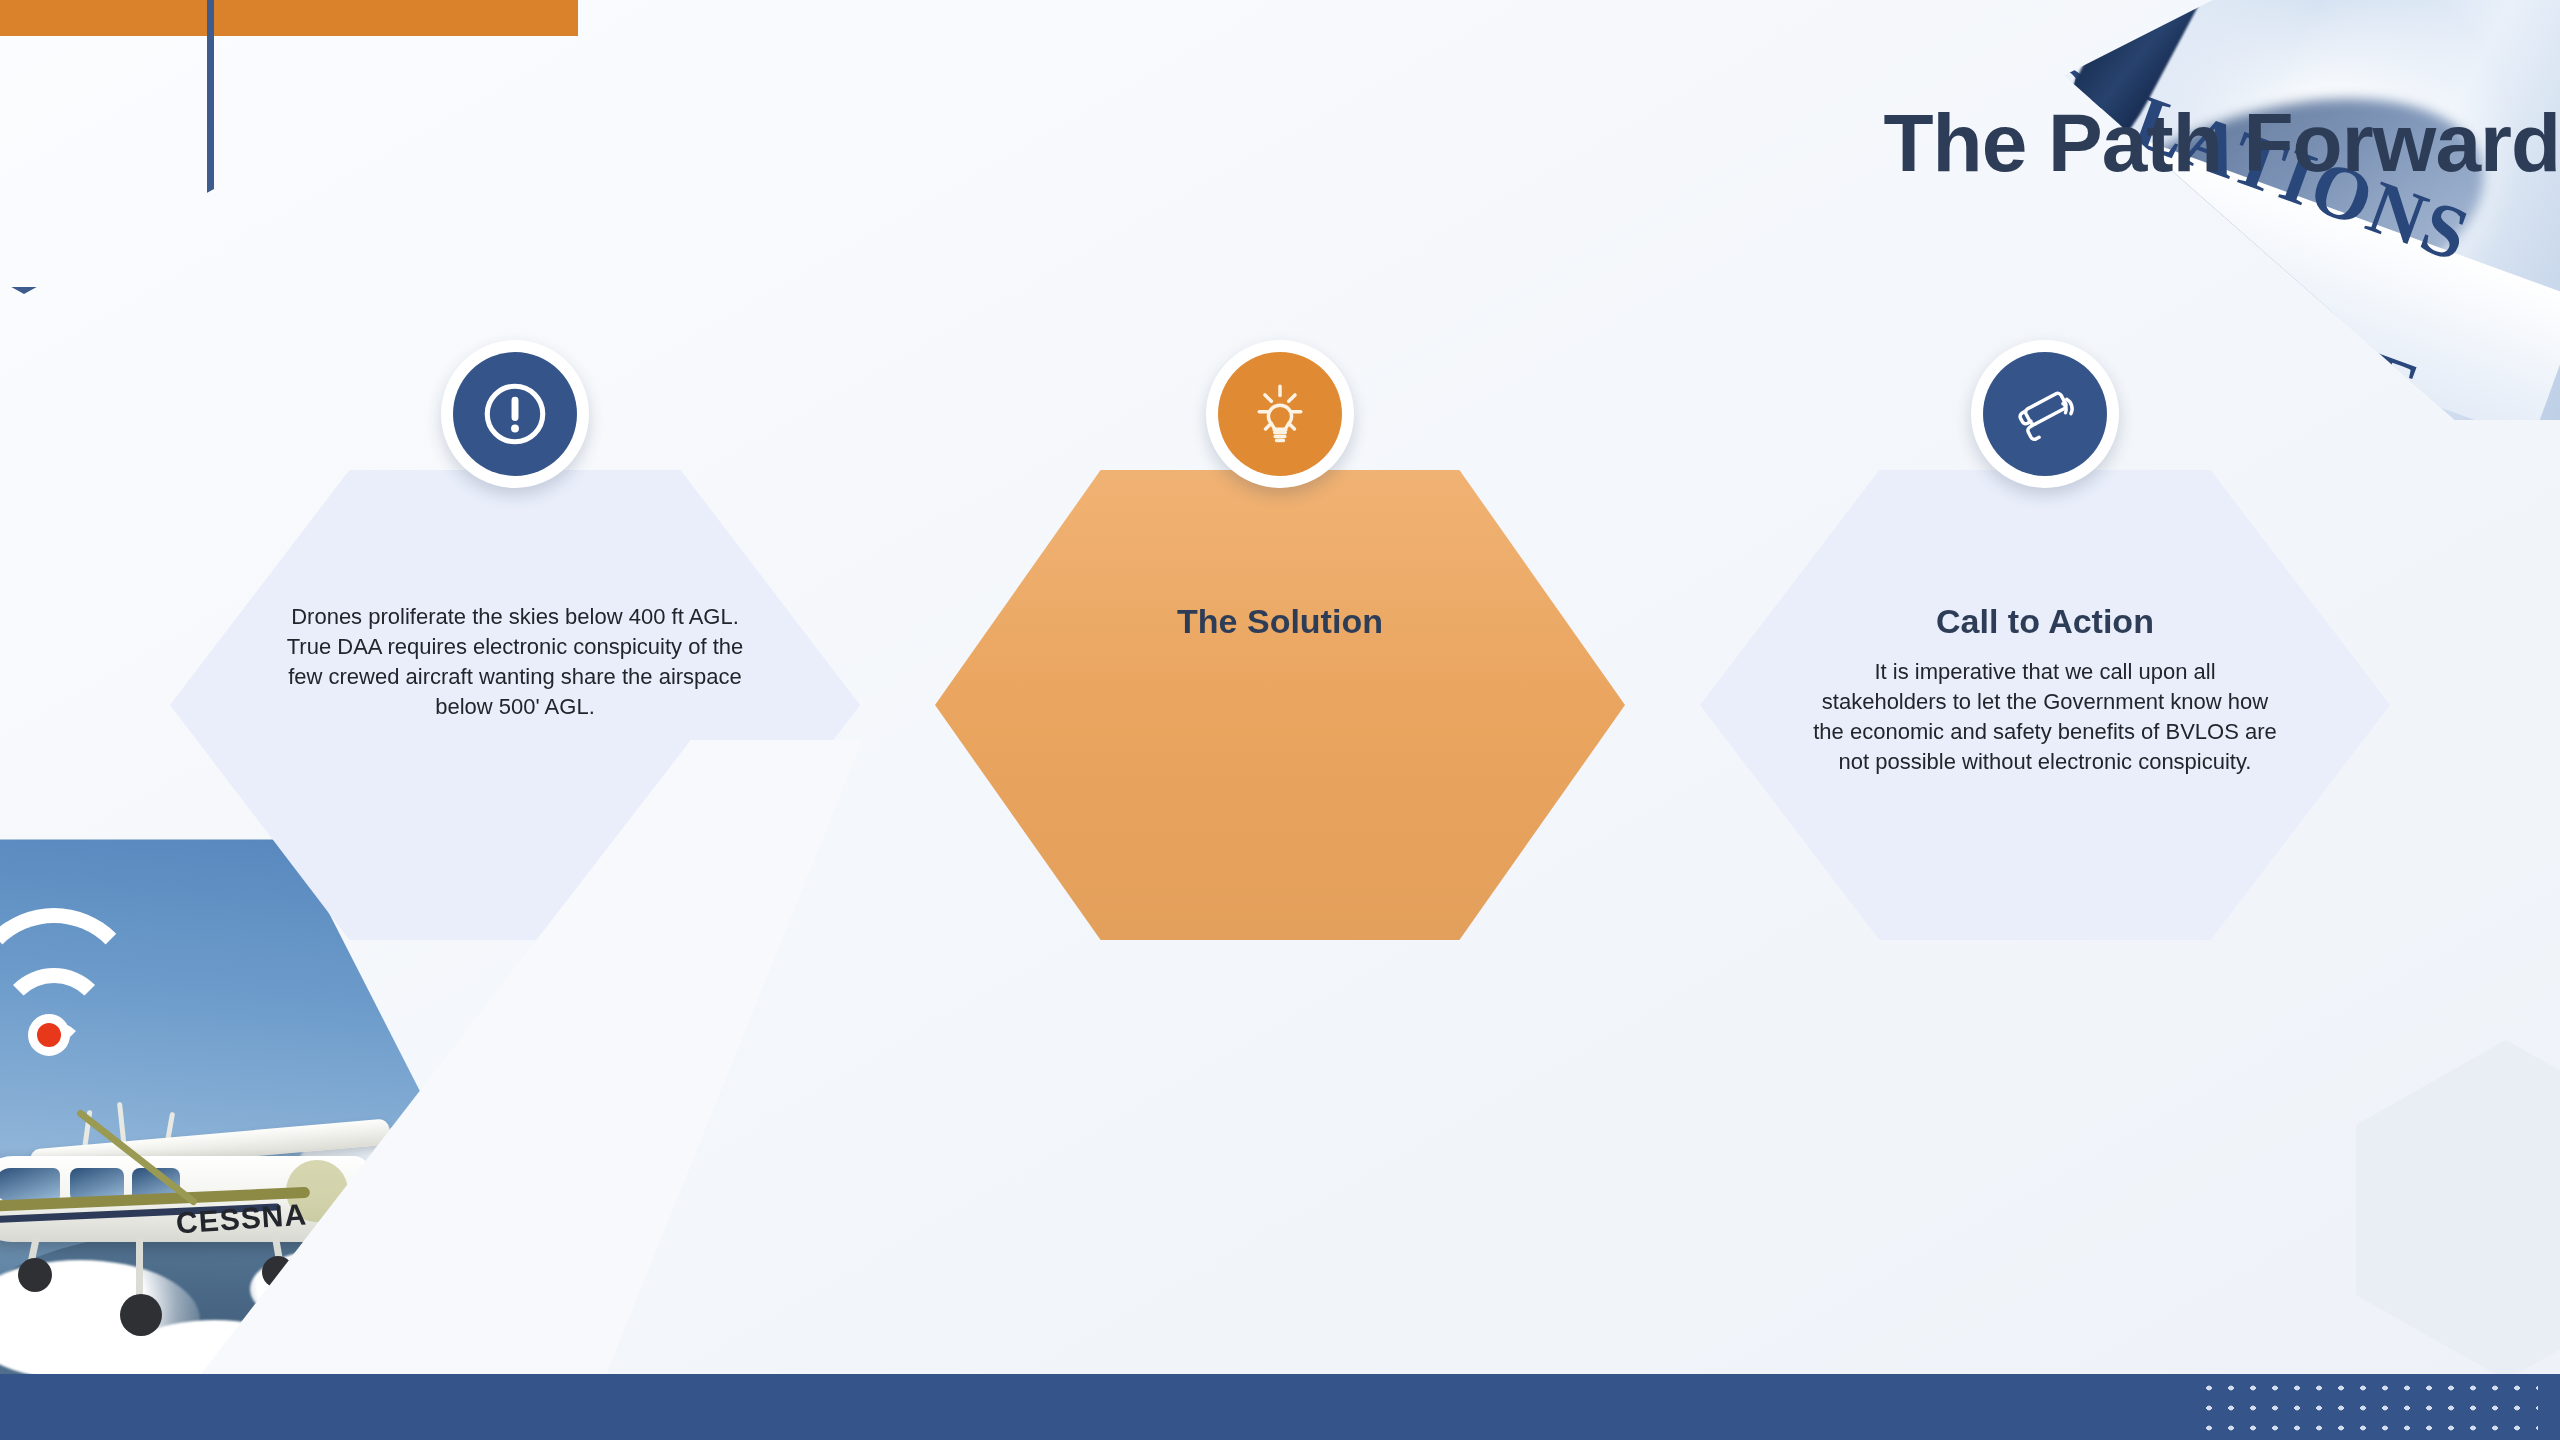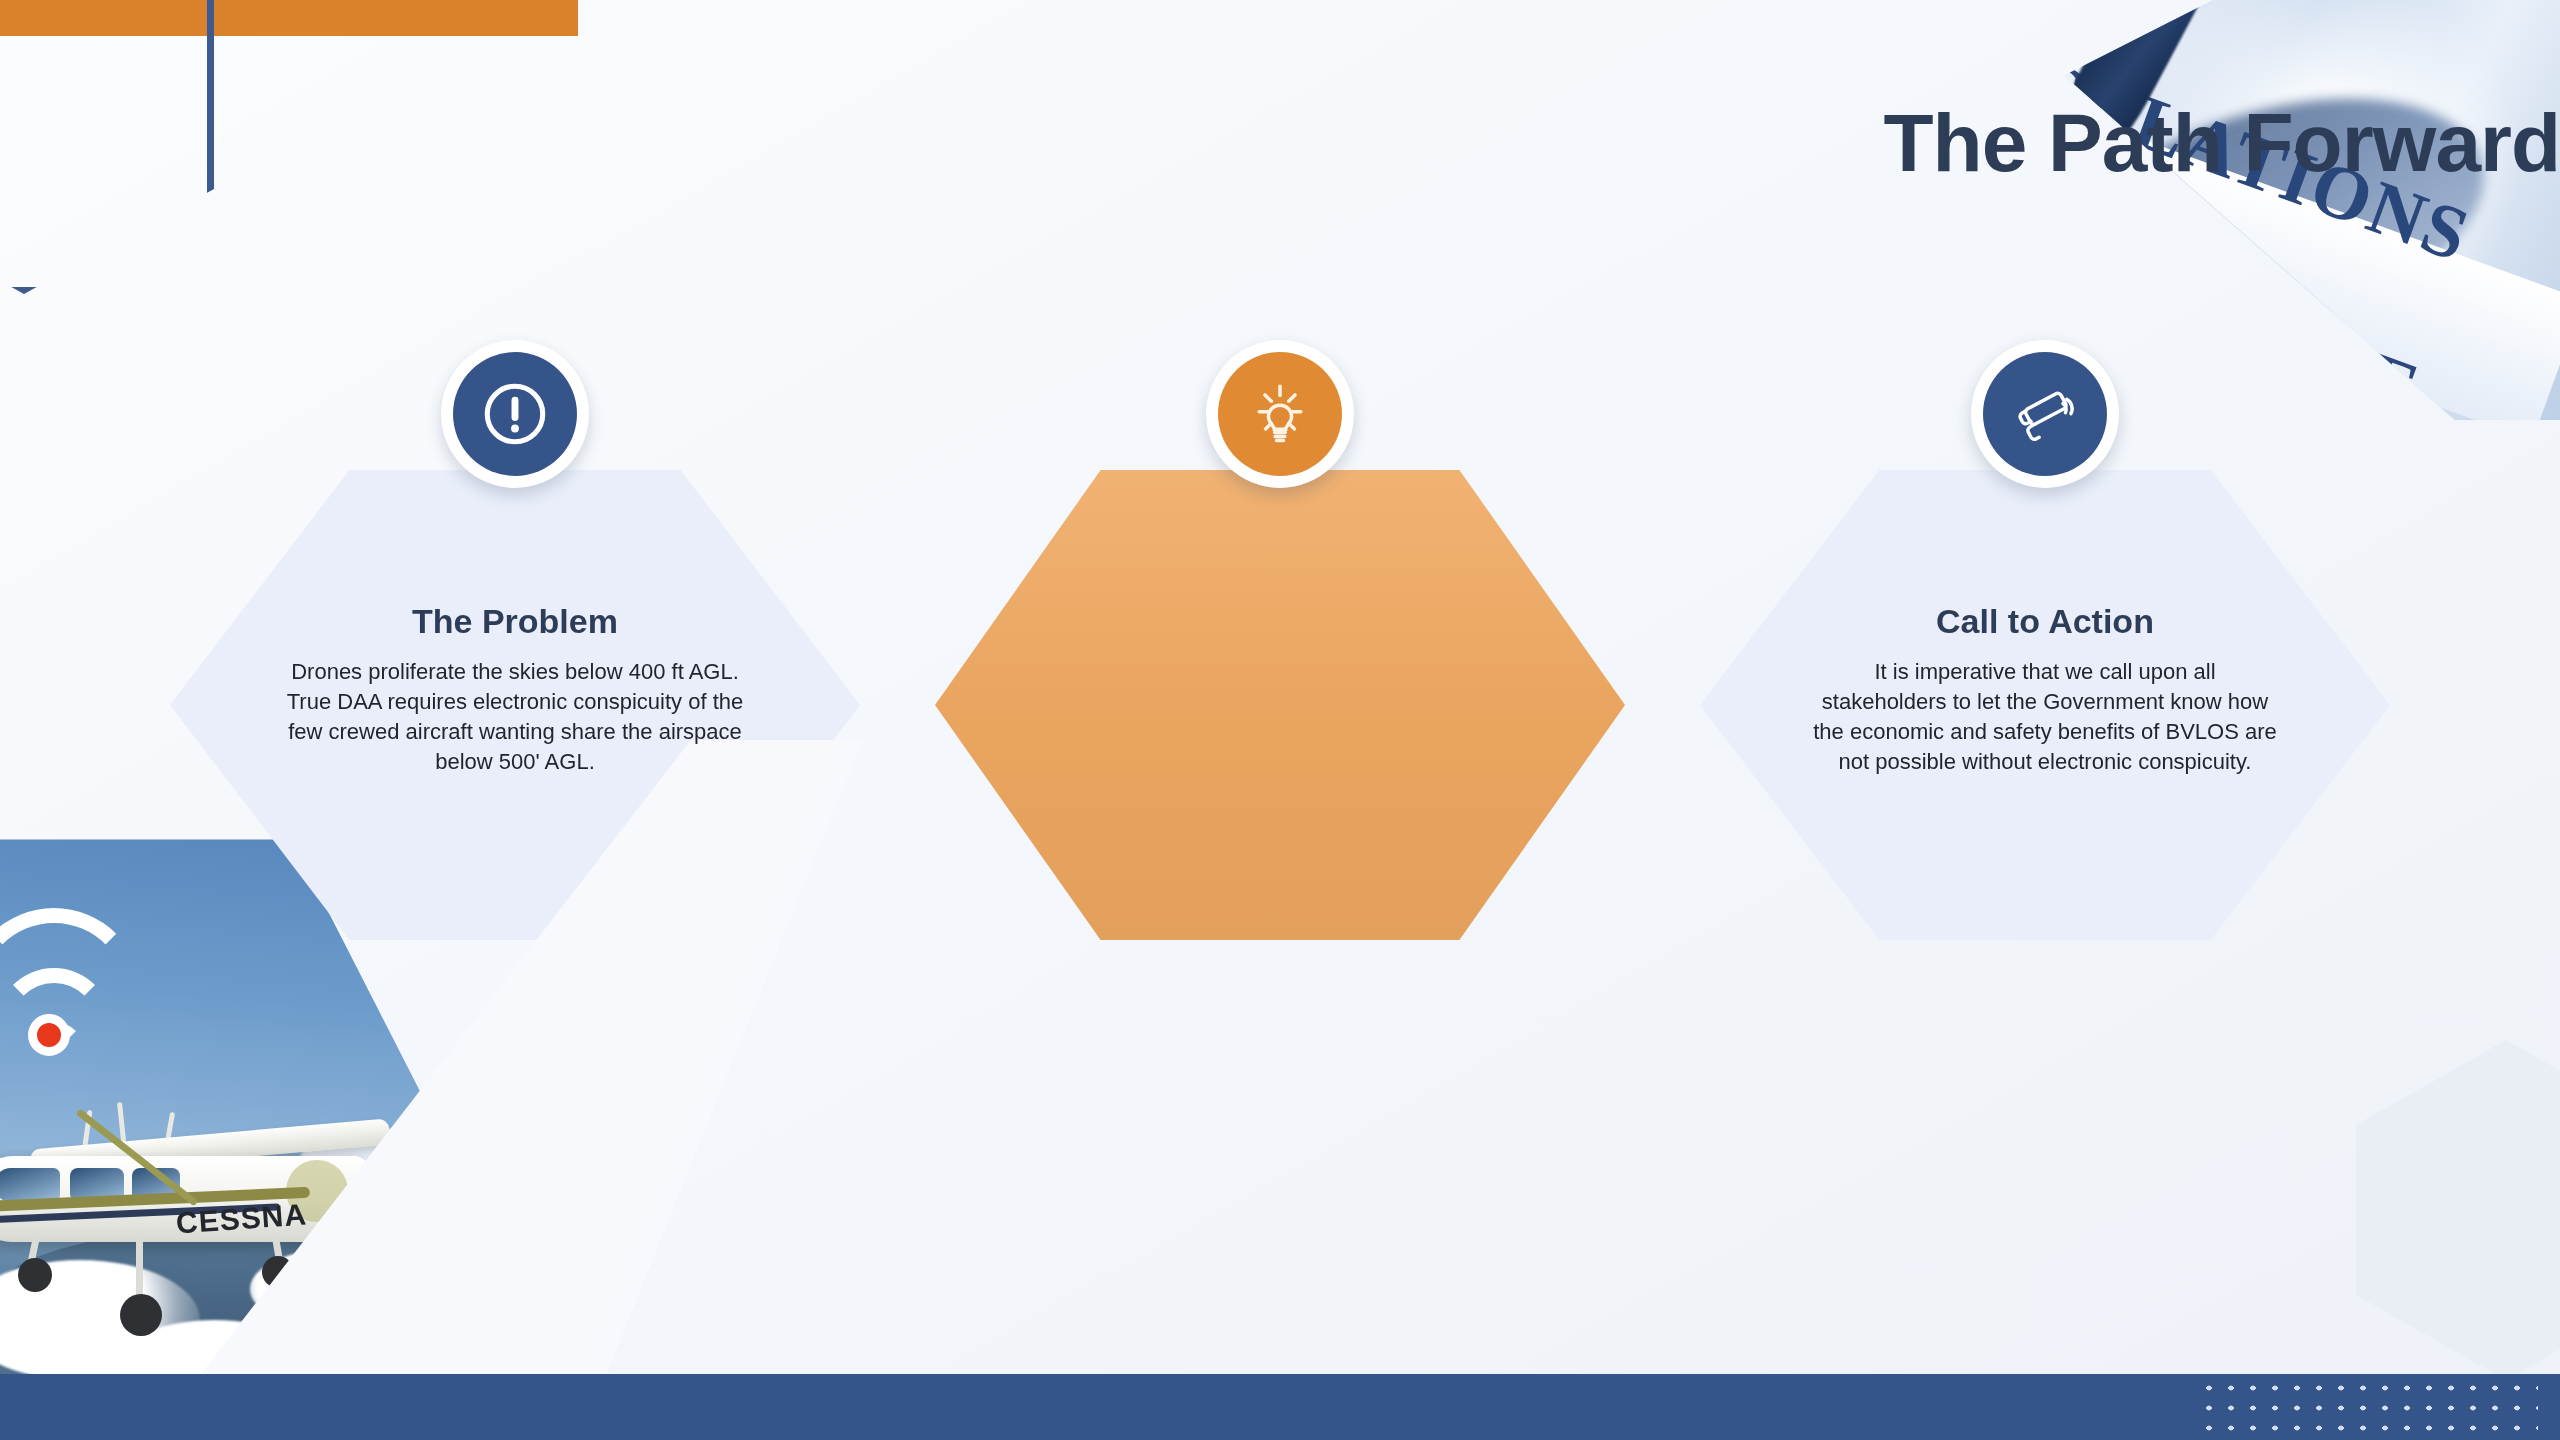--- a/index.html
+++ b/index.html
@@ -347,21 +347,20 @@
       <div class="badge">
         <div class="disc">
           <svg viewBox="0 0 64 64">
             <circle cx="32" cy="32" r="24" fill="none" stroke="#ffffff" stroke-width="4.4"></circle>
             <rect x="29" y="17" width="6" height="21" rx="3" fill="#ffffff"></rect>
             <circle cx="32" cy="44.5" r="3.4" fill="#ffffff"></circle>
           </svg>
         </div>
       </div>
       <div class="card-body">
-        <div class="card-title">The Problem</div>
         <div class="card-text">Drones proliferate the skies below 400 ft AGL.  True DAA requires electronic conspicuity of the few crewed aircraft wanting share the airspace below 500' AGL.</div>
       </div>
     </div>
 
     <div class="card accent" style="left:935px; top:340px;">
       <div class="hex"></div>
       <div class="badge">
         <div class="disc">
           <svg viewBox="0 0 64 64">
             <g fill="none" stroke="#fdf3e4" stroke-width="3" stroke-linecap="round">
@@ -372,20 +371,21 @@
               <path d="M42 30h8"></path>
               <path d="M19 15.5l5.5 5.5"></path>
               <path d="M45 15.5L39.5 21"></path>
               <path d="M19.5 45l5-5"></path>
               <path d="M44.5 45l-5-5"></path>
             </g>
           </svg>
         </div>
       </div>
       <div class="card-body">
+        <div class="card-title">The Solution</div>
       </div>
     </div>
 
     <div class="card" style="left:1700px; top:340px;">
       <div class="hex"></div>
       <div class="badge">
         <div class="disc">
           <svg viewBox="0 0 64 64">
             <g fill="none" stroke="#ffffff" stroke-width="3" stroke-linejoin="round" stroke-linecap="round">
               <path d="M41.5 14.5 17 27.5c-1.6.9-2.2 2.9-1.4 4.5l3.8 7.1c.9 1.6 2.9 2.2 4.5 1.4l24.5-13c1.6-.9 2.2-2.9 1.4-4.5l-3.8-7.1c-.9-1.6-2.9-2.2-4.5-1.4z"></path>

